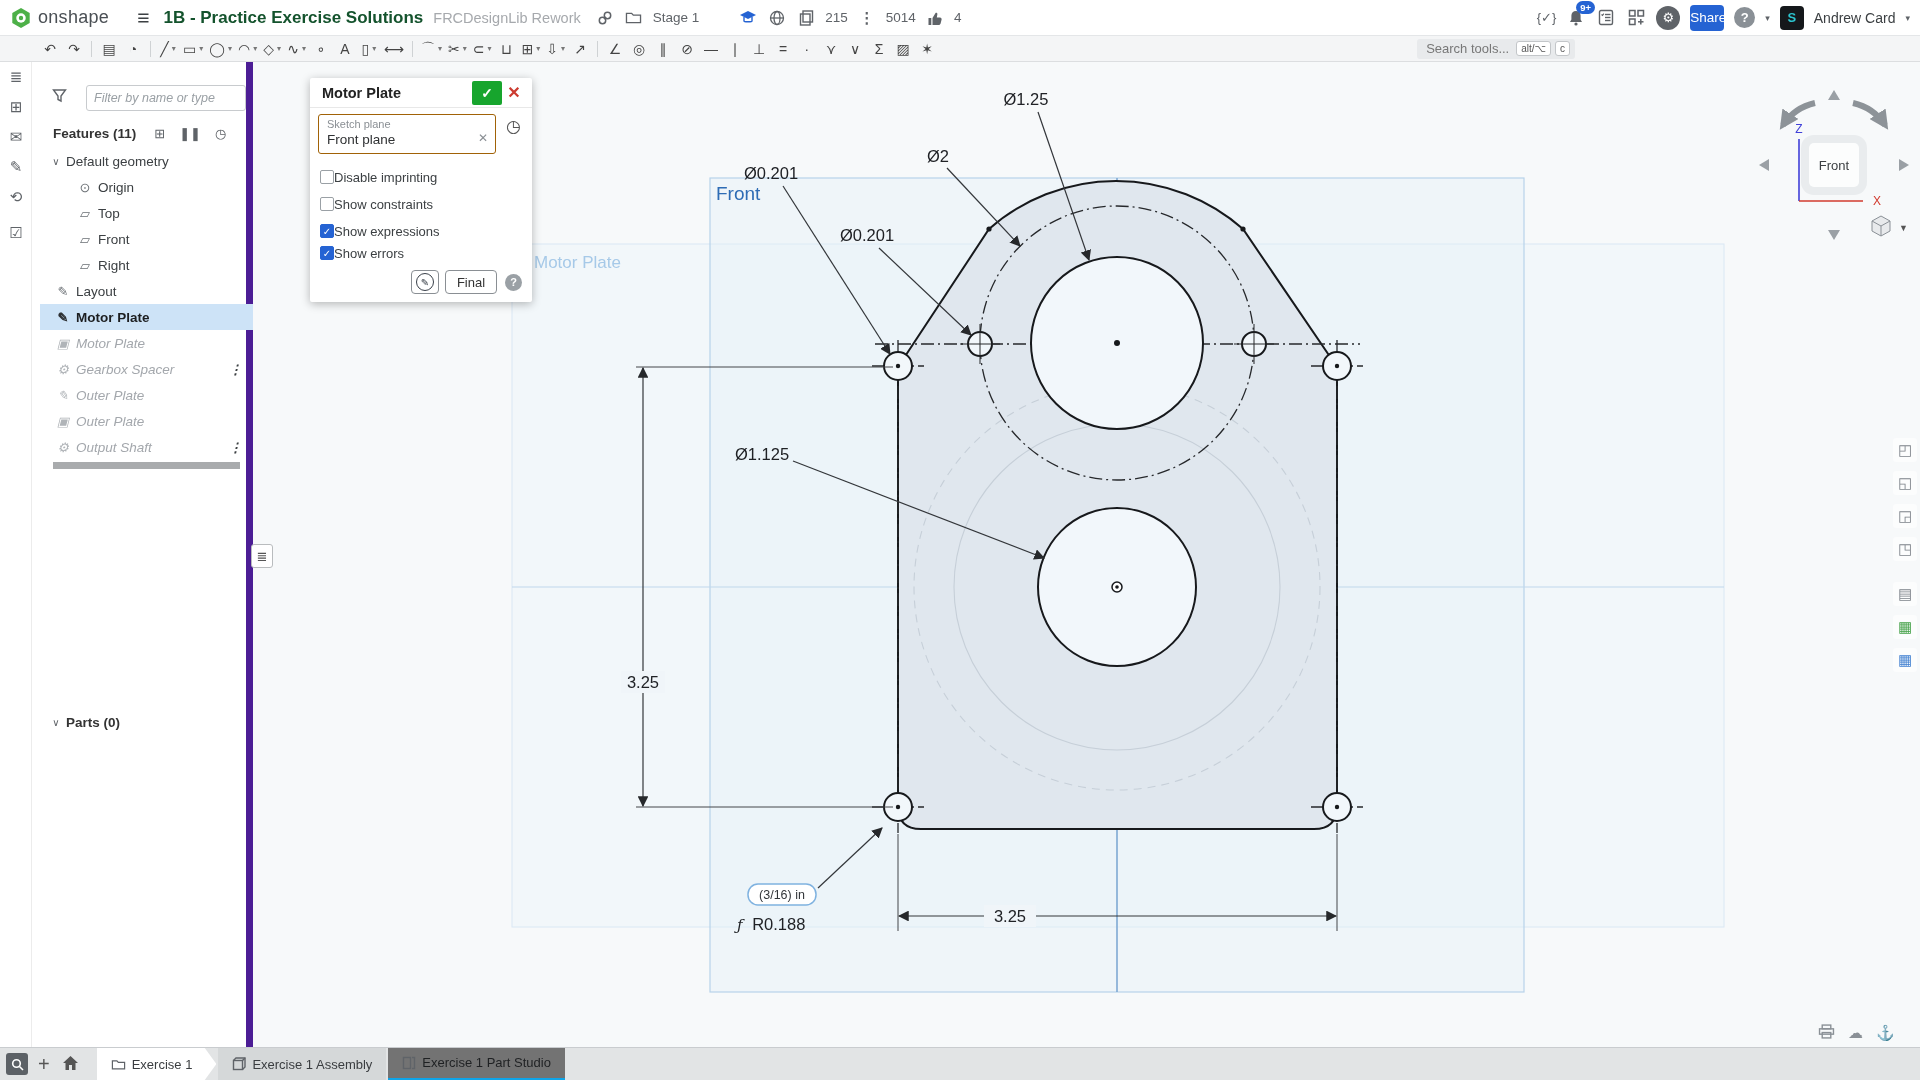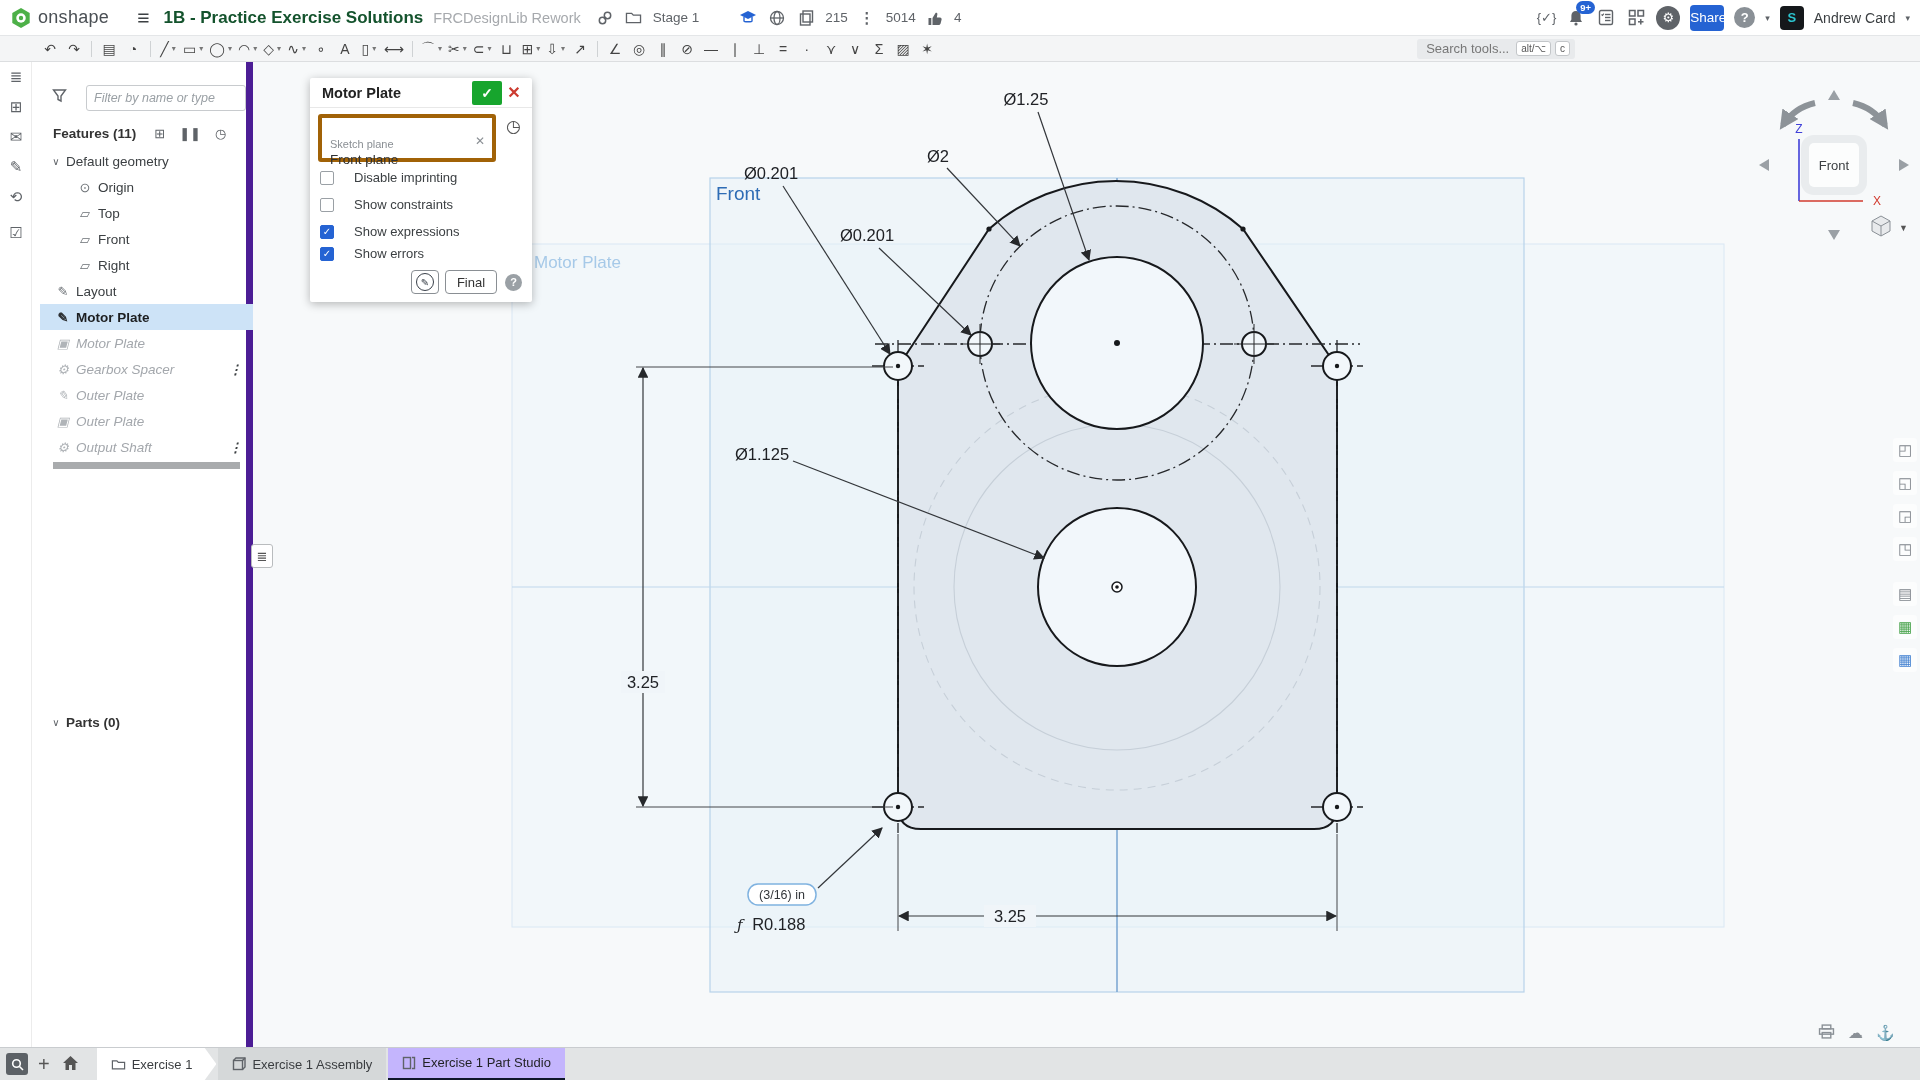--- a/index.html
+++ b/index.html
@@ -119,27 +119,27 @@
   #viewcube{position:absolute;left:1753px;top:83px;z-index:3}
   
   #dialog{position:absolute;left:310px;top:78px;width:222px;height:224px;background:#fff;z-index:25;
     border-radius:2px;box-shadow:0 2px 10px rgba(0,0,0,.28)}
   #dlg-hd{height:30px;display:flex;align-items:center;border-bottom:1px solid #e8e8e8;padding:0 6px 0 12px}
   #dlg-hd .t{font-size:14.5px;font-weight:bold;color:#222;flex:1}
   #dlg-ok{width:30px;height:24px;background:#17a52d;border:none;border-radius:2px;color:#fff;
     font-size:14px;font-weight:bold;cursor:pointer}
   #dlg-x{background:none;border:none;color:#cc3b30;font-size:16px;font-weight:bold;cursor:pointer;
     width:24px;height:24px}
-  #dlg-field{position:absolute;left:8px;top:36px;width:178px;height:40px;border:4px solid #a16207;
-    border-radius:3px;padding:20px 8px}
+  #dlg-field{position:absolute;left:8px;top:36px;width:178px;height:40px;border:1px solid #a16207;
+    border-radius:3px;padding:3px 8px}
   #dlg-field .lab{font-size:11px;color:#8a8f94}
   #dlg-field .val{font-size:13.5px;color:#2f3133;margin-top:2px}
   #dlg-field .clear{position:absolute;right:7px;top:16px;color:#8a8f94;font-size:12px;cursor:pointer}
   #dlg-clock{position:absolute;left:196px;top:38px;font-size:17px;color:#555;cursor:pointer}
-  .opt{position:absolute;left:10px;display:flex;align-items:center;gap:20px;cursor:pointer}
+  .opt{position:absolute;left:10px;display:flex;align-items:flex-start;gap:0;cursor:pointer}
   .cb{width:14px;height:14px;border:1.5px solid #9aa0a5;border-radius:2px;background:#fff;
     display:inline-flex;align-items:center;justify-content:center;font-size:10px;color:#fff}
   .cb.on{background:#2563d3;border-color:#2563d3}
   .cb.on::after{content:"✓"}
   .opt .ol{font-size:13px;color:#3c4043}
   #dlg-ft{position:absolute;left:0;top:192px;width:222px;display:flex;align-items:center;justify-content:flex-end;
     gap:6px;padding-right:10px}
   #dlg-sketchbtn{width:28px;height:24px;border:1px solid #8a8f94;border-radius:4px;background:#fff;
     display:flex;align-items:center;justify-content:center;cursor:pointer}
   #dlg-sketchbtn span{width:18px;height:18px;border:1.4px solid #394049;border-radius:50%;display:flex;
@@ -153,21 +153,21 @@
     border-top:1px solid #c9cccf;z-index:30;display:flex;align-items:center}
   #tabsearch{width:22px;height:22px;background:#5c6166;border-radius:3px;margin-left:6px;display:flex;
     align-items:center;justify-content:center;cursor:pointer}
   #addtab{font-size:20px;color:#555;margin:0 6px 0 10px;cursor:pointer}
   #hometab{margin:0 6px;cursor:pointer;color:#555}
   .dtab{height:33px;display:flex;align-items:center;gap:6px;font-size:13px;color:#3a3d40;
     padding:0 14px;cursor:pointer;white-space:nowrap}
   #tab1{background:#fff;clip-path:polygon(0 0,calc(100% - 12px) 0,100% 50%,calc(100% - 12px) 100%,0 100%);
     padding-right:24px;margin-left:12px}
   #tab2{background:#d5d8d9;margin-left:2px}
-  #tab3{background:#c4b5fd;border-bottom:3px solid #0f172a;margin-left:2px;color:#1f2123}
+  #tab3{background:#737373;border-bottom:3px solid #0ea5e9;margin-left:2px;color:#1f2123}
   .ticon{color:#5f6368;display:inline-flex}
 </style>
 </head>
 <body>
 
 <header id="topbar">
   <div id="logo">
     <svg width="22" height="22" viewBox="0 0 24 24">
       <polygon points="12,1 21.5,6.5 21.5,17.5 12,23 2.5,17.5 2.5,6.5" fill="#4db048"></polygon>
       <circle cx="12" cy="12" r="5.2" fill="#fff"></circle>

